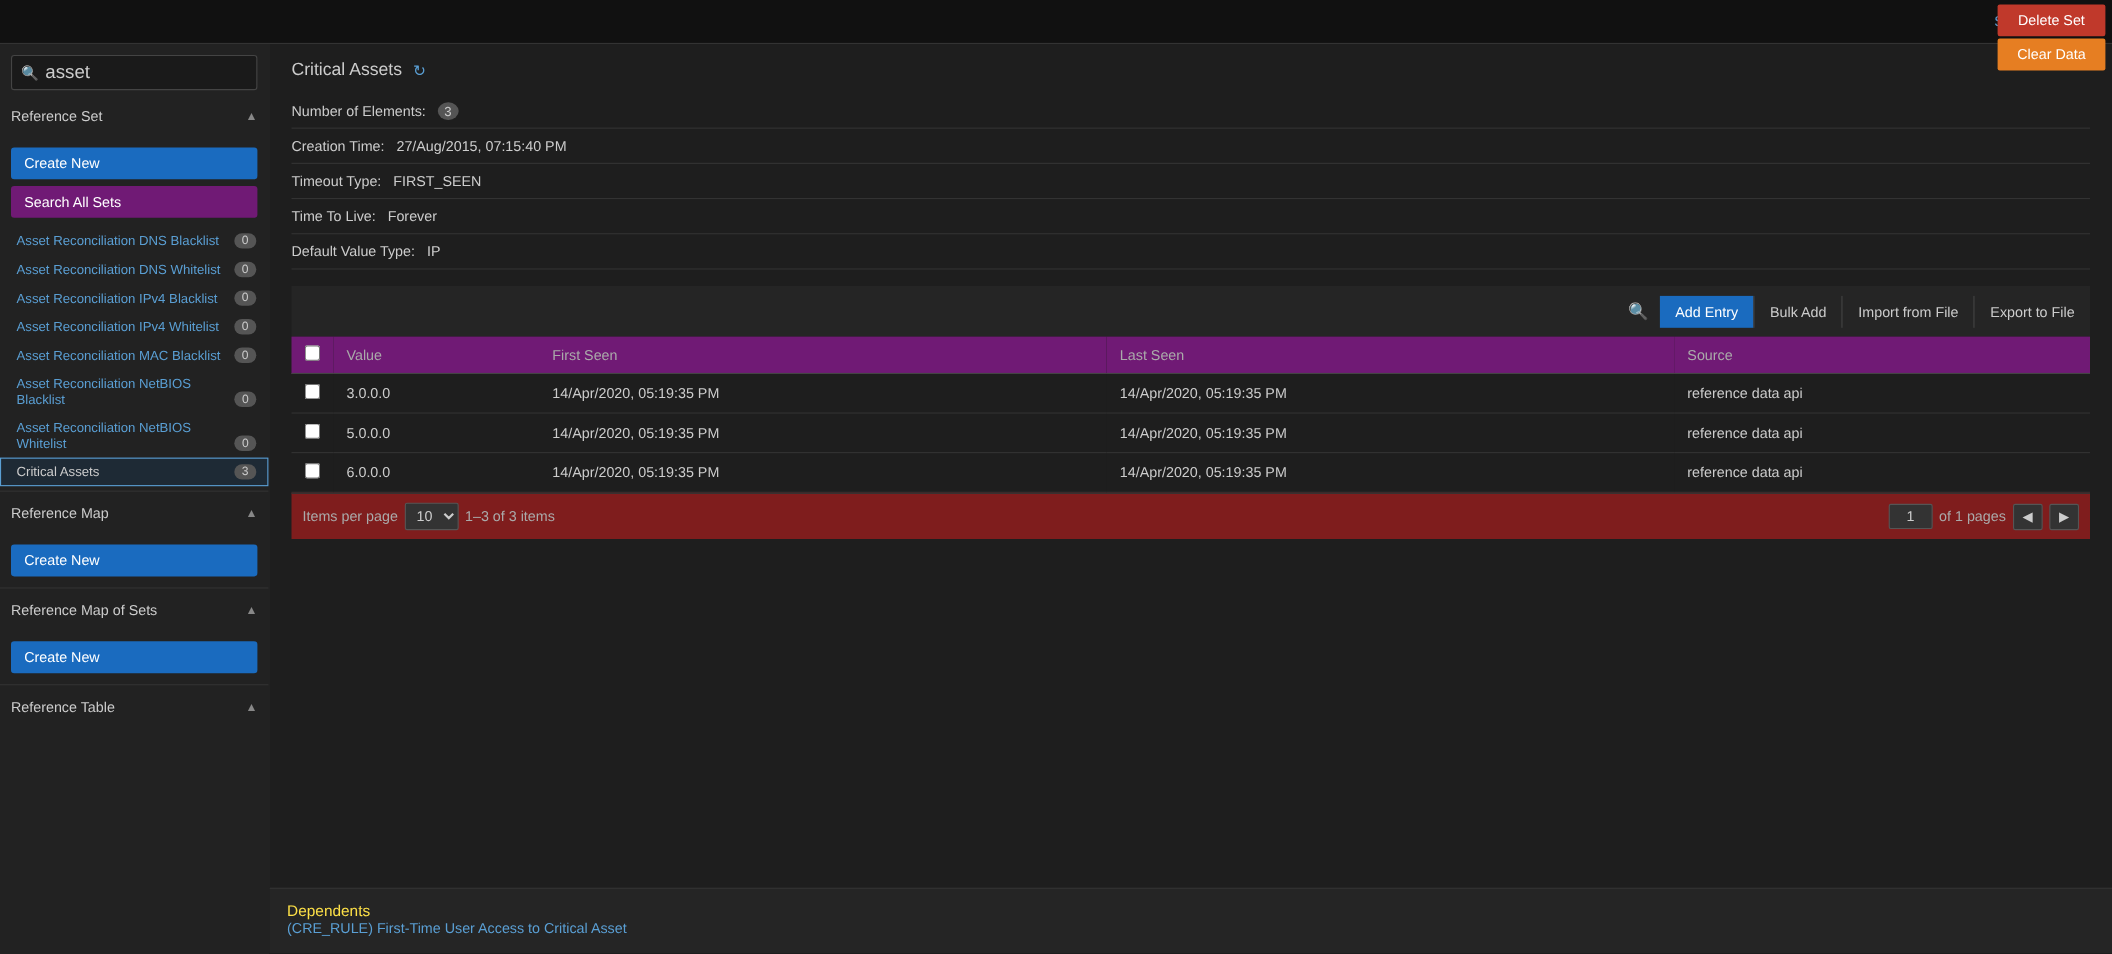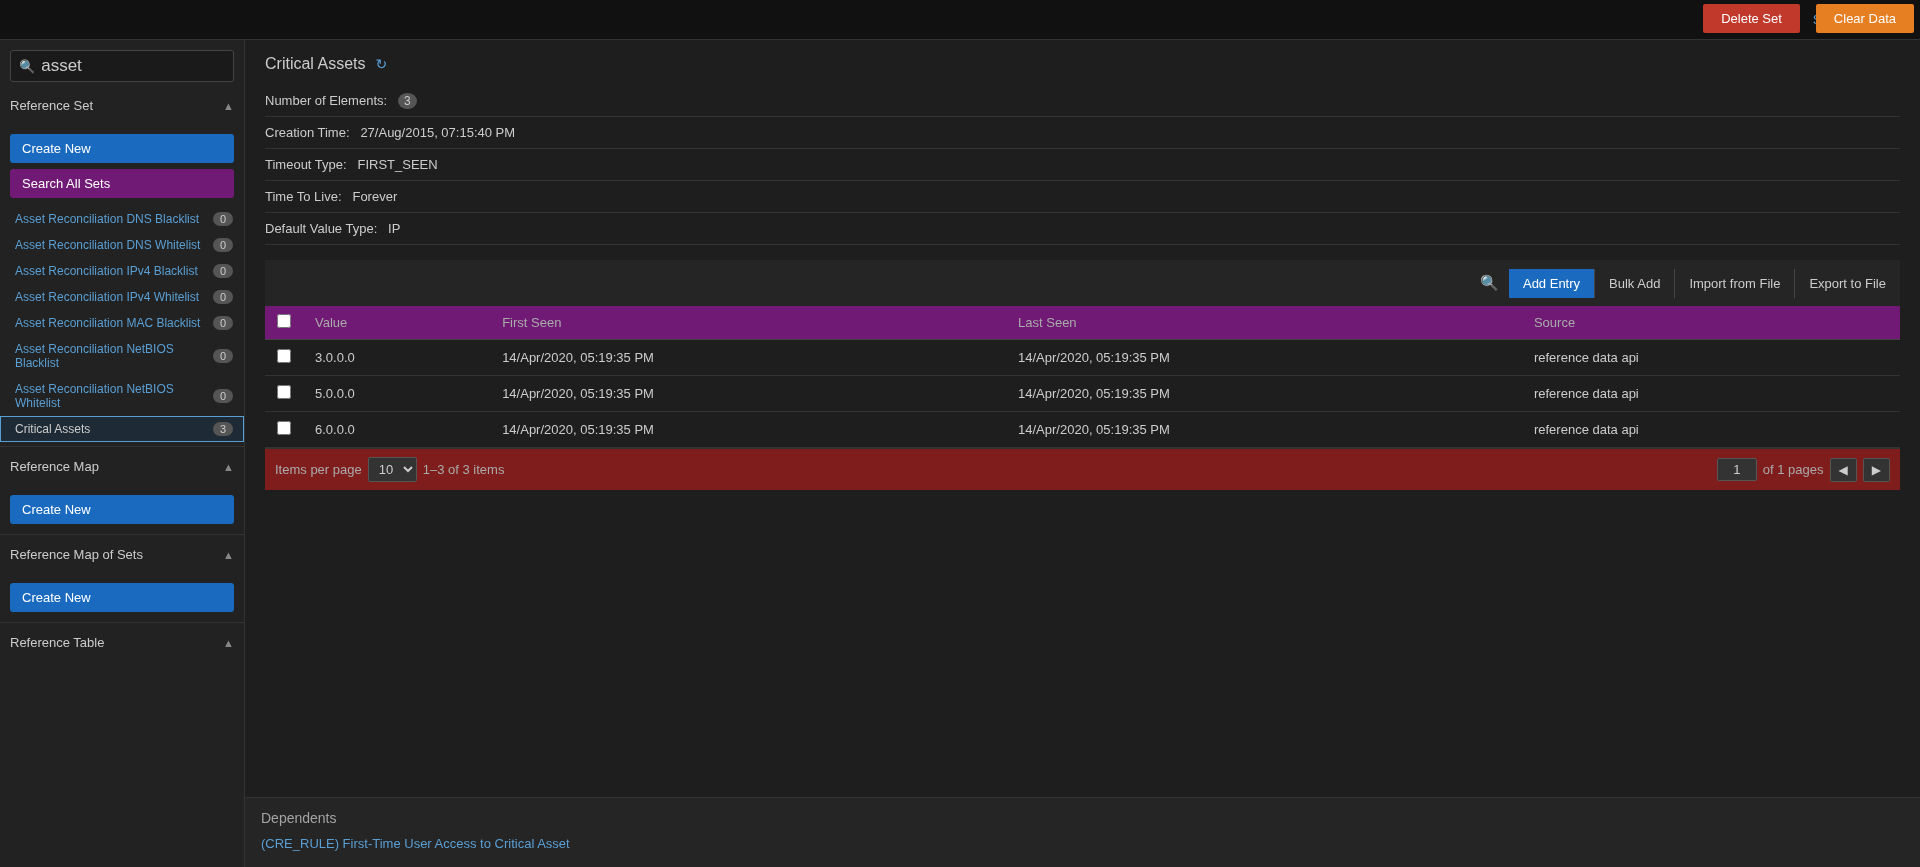--- a/index.html
+++ b/index.html
@@ -104,21 +104,21 @@
       border-radius: 3px;
       padding: 7px 12px;
       cursor: pointer;
       font-size: 13px;
       text-align: left;
       width: calc(100% - 20px);
     }
 
     .sidebar-item {
       display: flex;
-      align-items: center;
+      align-items: flex-end;
       justify-content: space-between;
       padding: 5px 10px 5px 14px;
       color: #5a9fd4;
       cursor: pointer;
       font-size: 12px;
       border: 1px solid transparent;
     }
     .sidebar-item.active {
       border: 1px solid #5a9fd4;
       background: #1e2a35;
@@ -148,22 +148,22 @@
       overflow: hidden;
       background: #1e1e1e;
     }
 
     
     #action-buttons {
       position: fixed;
       top: 0;
       right: 0;
       display: flex;
-      flex-direction: row;
-      gap: 16px;
+      flex-direction: column;
+      gap: 2px;
       padding: 4px 6px;
       z-index: 100;
     }
     .btn-delete {
       background: #c0392b;
       color: #fff;
       border: none;
       padding: 7px 18px;
       cursor: pointer;
       font-size: 13px;
@@ -317,23 +317,22 @@
     }
 
     
     .dependents-section {
       background: #252525;
       margin-top: 10px;
       padding: 12px 16px 16px 16px;
       border-top: 1px solid #333;
     }
     .dependents-title {
-      color: #a3a3a3;
+      color: #fde047;
       font-size: 14px;
-      margin-bottom: 10px;
     }
     .dependent-link {
       color: #5a9fd4;
       cursor: pointer;
       font-size: 13px;
     }
 
     ::-webkit-scrollbar { width: 6px; }
     ::-webkit-scrollbar-track { background: #1a1a1a; }
     ::-webkit-scrollbar-thumb { background: #444; border-radius: 3px; }

